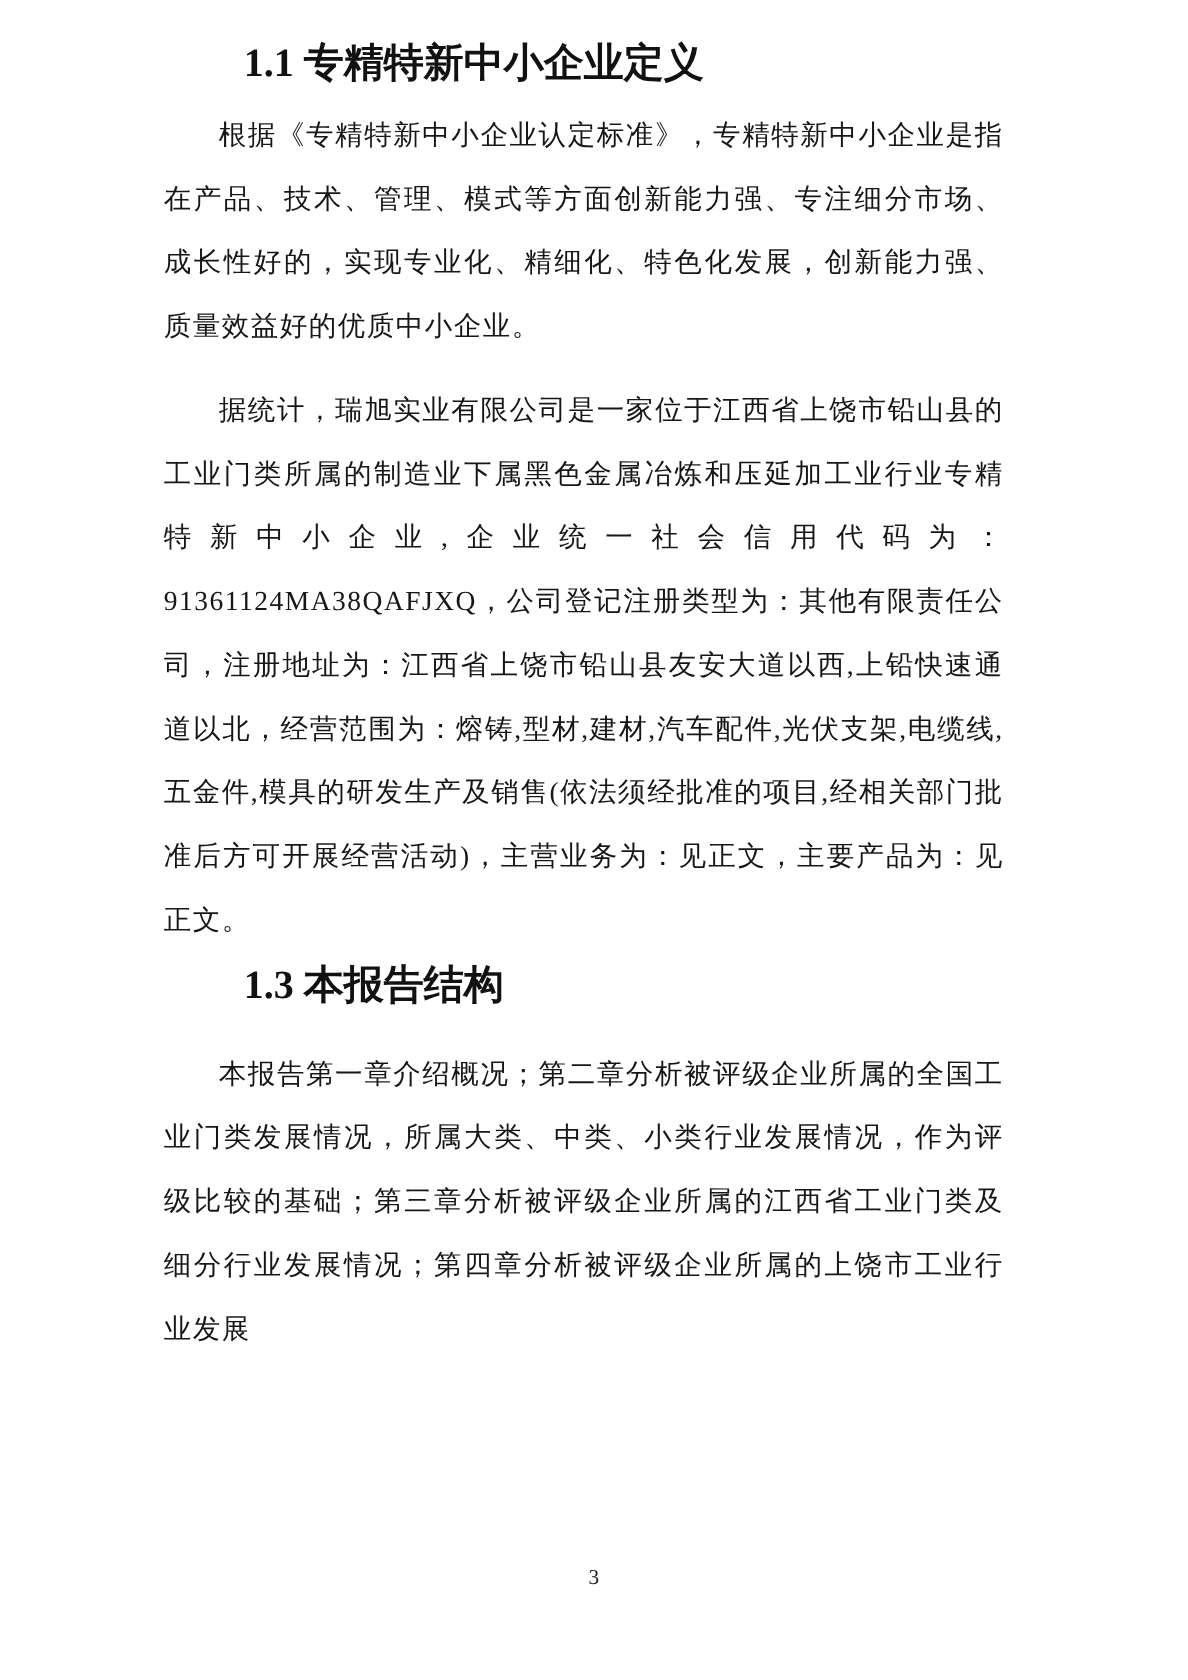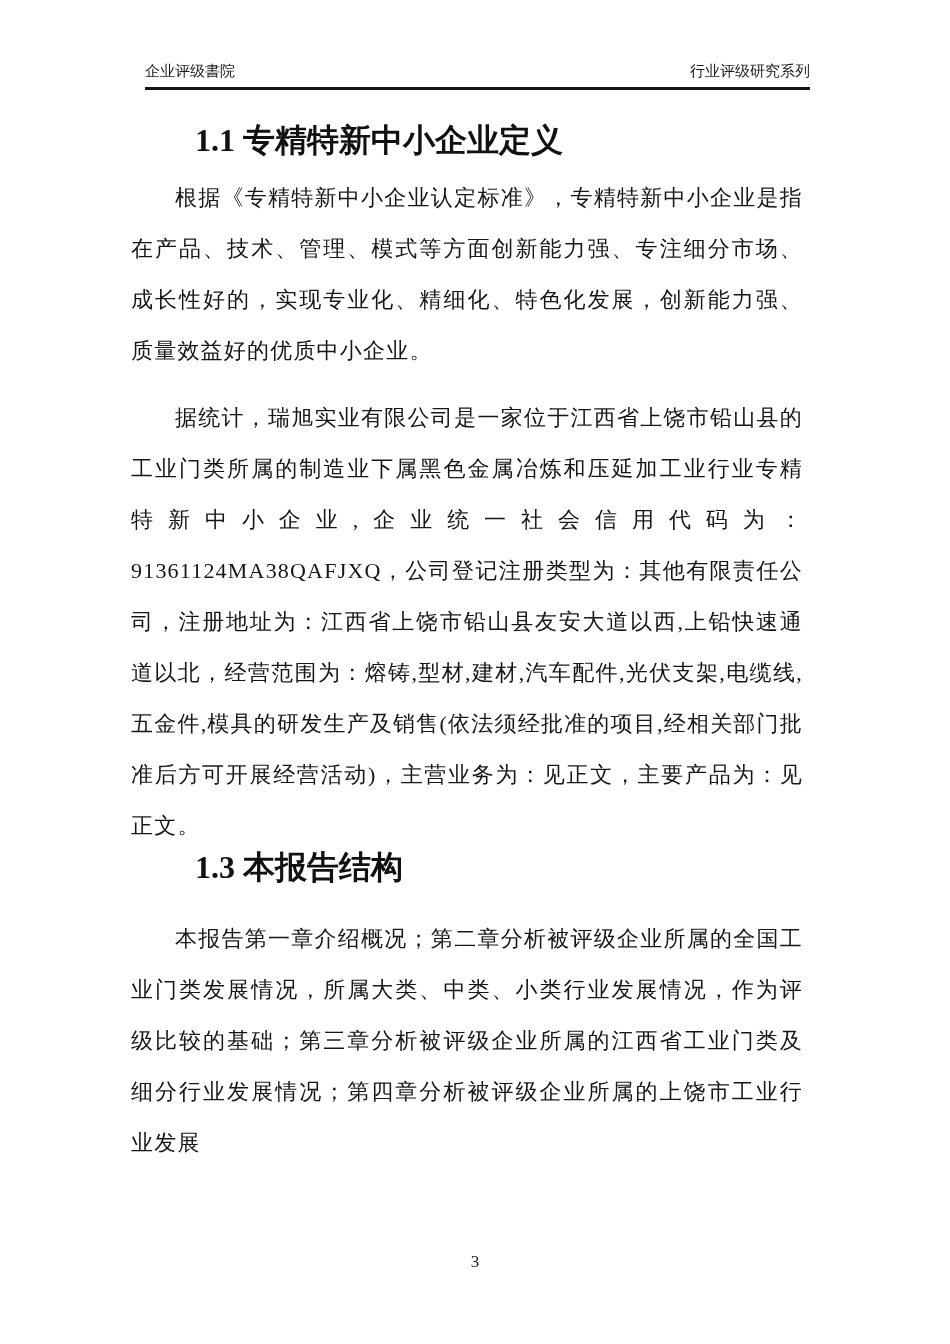--- a/index.html
+++ b/index.html
@@ -41,21 +41,21 @@
     letter-spacing: 1px;
   }
   .section-heading {
     margin-left: 64px;
     font-size: 32px;
     font-weight: 700;
     line-height: 32px;
   }
   .mt-a { margin-top: 34px; }
   .mt-b { margin-top: 20px; }
-  .mt-c { }
+  .mt-c { margin-top: 10px; }
   .para {
     margin: 16px 4px 0 0;
     font-size: 22px;
     line-height: 51px;
     letter-spacing: 1.2px;
     text-align: justify;
     text-indent: 44px;
     color: #161616;
   }
   .para-last { margin-top: 30px; }
@@ -68,24 +68,20 @@
     text-align: center;
     font-size: 17px;
     color: #1c1c1c;
   }
 </style>
 </head>
 <body>
 
 <div class="page">
 
-  <div class="header">
-    <span>企业评级書院</span>
-    <span>行业评级研究系列</span>
-  </div>
 
   <div class="content">
 
 
     <div class="section-heading mt-a">1.1 专精特新中小企业定义</div>
     <p class="para">根据《专精特新中小企业认定标准》，专精特新中小企业是指在产品、技术、管理、模式等方面创新能力强、专注细分市场、成长性好的，实现专业化、精细化、特色化发展，创新能力强、质量效益好的优质中小企业。</p>
 
     <p class="para">据统计，瑞旭实业有限公司是一家位于江西省上饶市铅山县的工业门类所属的制造业下属黑色金属冶炼和压延加工业行业专精特新中小企业,企业统一社会信用代码为：91361124MA38QAFJXQ，公司登记注册类型为：其他有限责任公司，注册地址为：江西省上饶市铅山县友安大道以西,上铅快速通道以北，经营范围为：熔铸,型材,建材,汽车配件,光伏支架,电缆线,五金件,模具的研发生产及销售(依法须经批准的项目,经相关部门批准后方可开展经营活动)，主营业务为：见正文，主要产品为：见正文。</p>
 
     <div class="section-heading mt-c">1.3 本报告结构</div>

